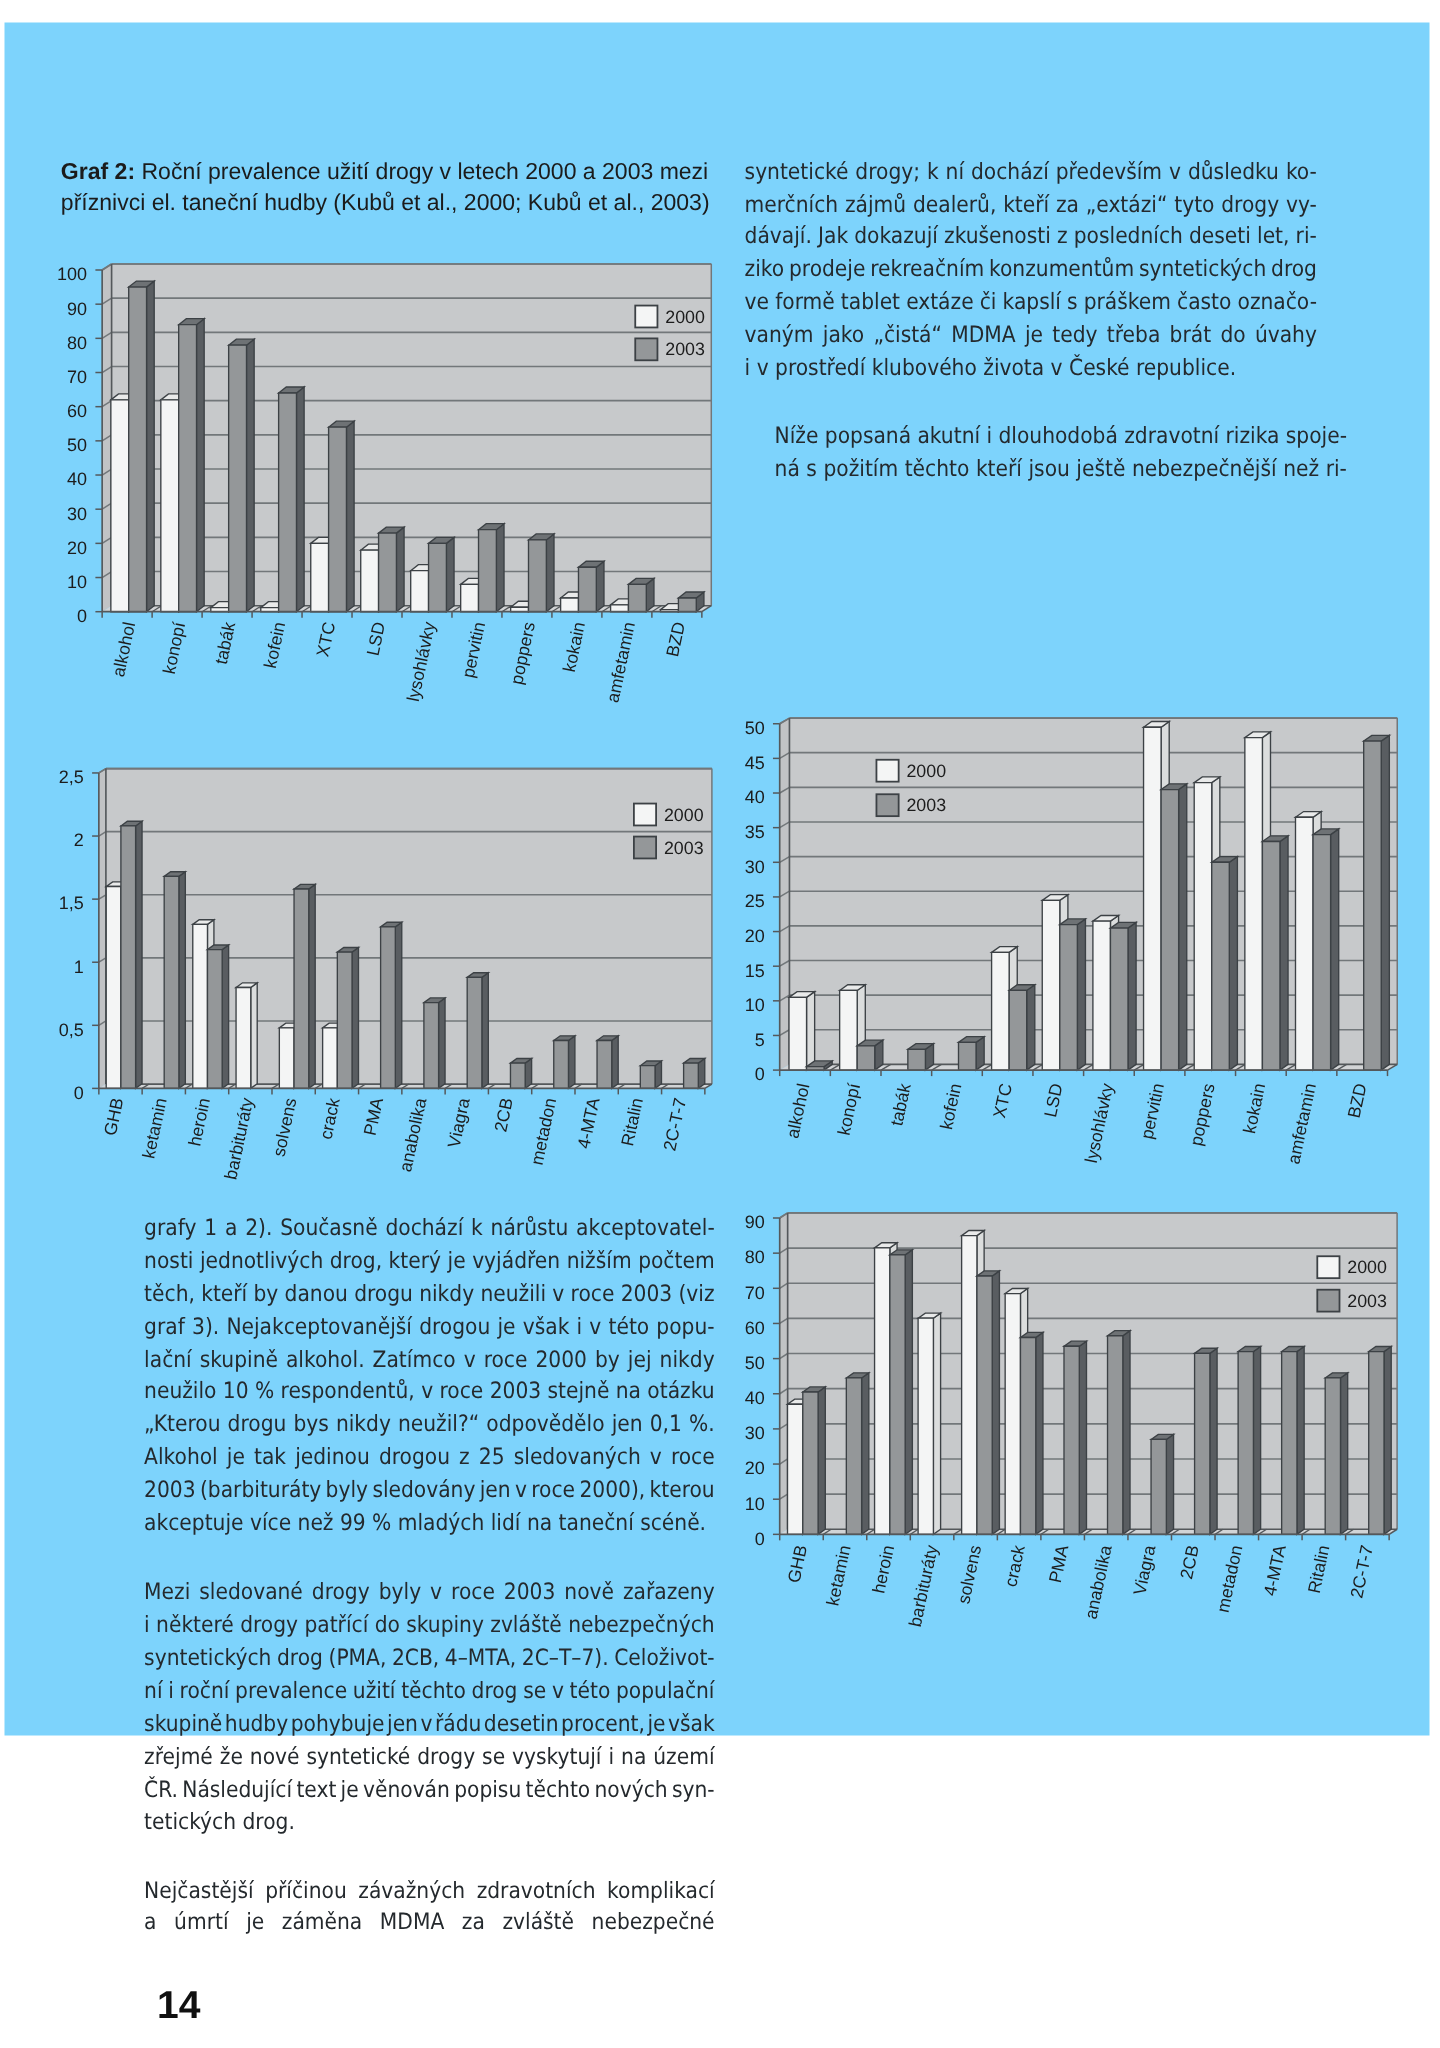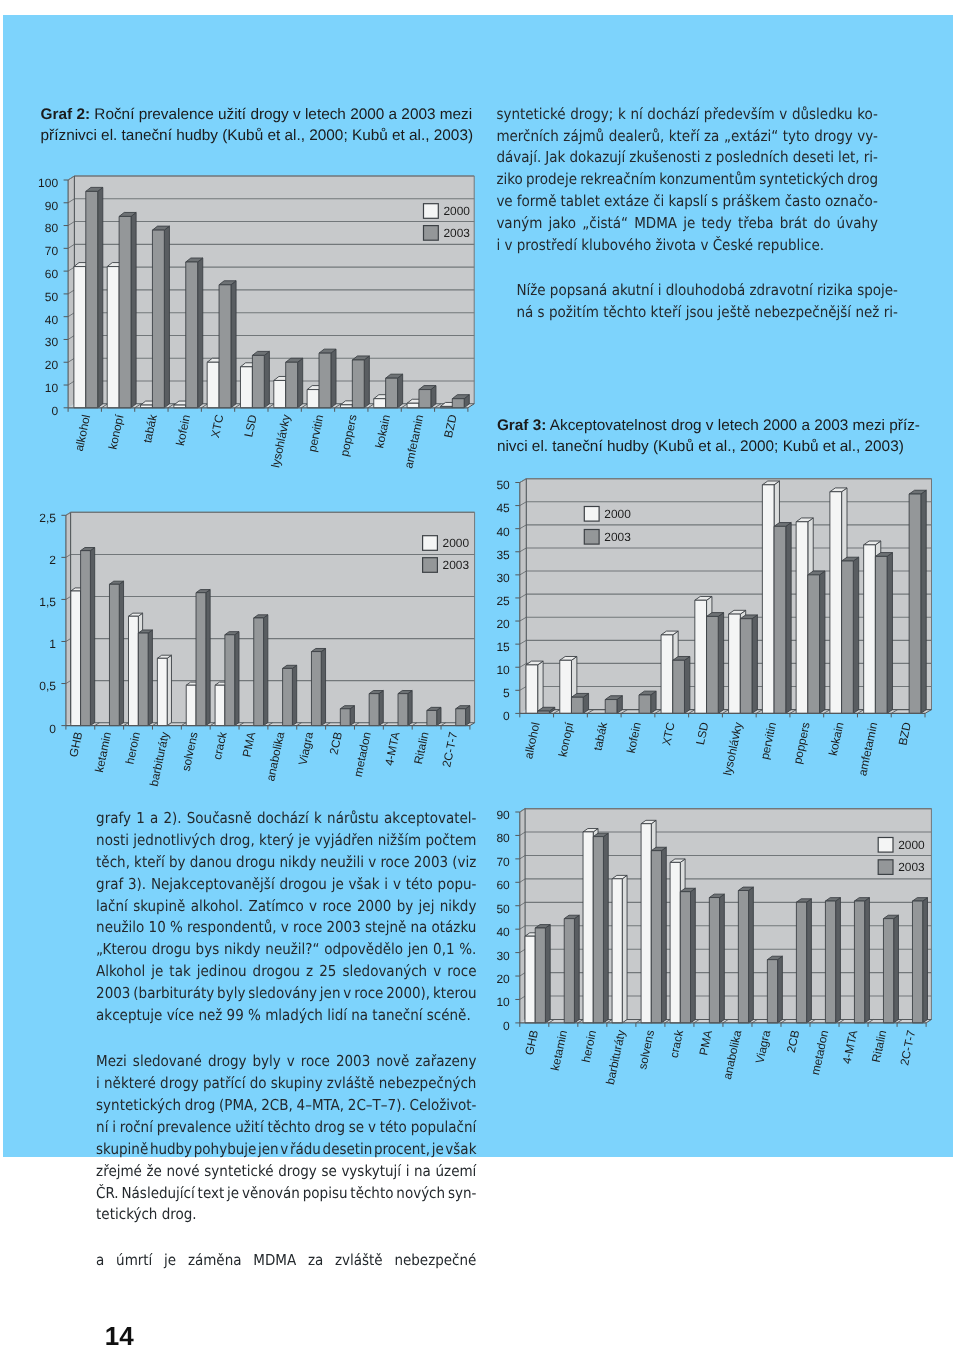--- a/index.html
+++ b/index.html
@@ -23,24 +23,20 @@
 .legend-label{font-family:"Liberation Sans",sans-serif;font-size:11.9px;fill:#1c1c1c;}
 </style>
 </head>
 <body>
 
 <div id="page">
 <div class="abs chart-title" style="left:37.2px;top:90.5px;width:448px;">
  <span class="tl"><b>Graf 2:</b><span> Roční prevalence užití drogy v letech 2000 a 2003 mezi</span></span>
  <span class="tl">příznivci el. taneční hudby (Kubů et al., 2000; Kubů et al., 2003)</span>
 </div>
-<div class="abs chart-title" style="left:493.5px;top:401.5px;width:430px;">
- <span class="tl"><b>Graf 3:</b><span> Akceptovatelnost drog v letech 2000 a 2003 mezi příz-</span></span>
- <span class="tl">nivci el. taneční hudby (Kubů et al., 2000; Kubů et al., 2003)</span>
-</div>
 <div class="abs para" style="left:493.0px;top:89.7px;width:381.6px;">
       <div class="ln just"><span>syntetické</span><span>drogy;</span><span>k</span><span>ní</span><span>dochází</span><span>především</span><span>v</span><span>důsledku</span><span>ko-</span></div>
       <div class="ln just"><span>merčních</span><span>zájmů</span><span>dealerů,</span><span>kteří</span><span>za</span><span>„extázi“</span><span>tyto</span><span>drogy</span><span>vy-</span></div>
       <div class="ln just"><span>dávají.</span><span>Jak</span><span>dokazují</span><span>zkušenosti</span><span>z</span><span>posledních</span><span>deseti</span><span>let,</span><span>ri-</span></div>
       <div class="ln just"><span>ziko</span><span>prodeje</span><span>rekreačním</span><span>konzumentům</span><span>syntetických</span><span>drog</span></div>
       <div class="ln just"><span>ve</span><span>formě</span><span>tablet</span><span>extáze</span><span>či</span><span>kapslí</span><span>s</span><span>práškem</span><span>často</span><span>označo-</span></div>
       <div class="ln just"><span>vaným</span><span>jako</span><span>„čistá“</span><span>MDMA</span><span>je</span><span>tedy</span><span>třeba</span><span>brát</span><span>do</span><span>úvahy</span></div>
       <div class="ln">i v prostředí klubového života v České republice.</div>
     </div>
 <div class="abs para" style="left:493.0px;top:265.8px;width:381.6px;margin-left:20px;">
@@ -63,20 +59,21 @@
       <div class="ln just"><span>Mezi</span><span>sledované</span><span>drogy</span><span>byly</span><span>v</span><span>roce</span><span>2003</span><span>nově</span><span>zařazeny</span></div>
       <div class="ln just"><span>i</span><span>některé</span><span>drogy</span><span>patřící</span><span>do</span><span>skupiny</span><span>zvláště</span><span>nebezpečných</span></div>
       <div class="ln just"><span>syntetických</span><span>drog</span><span>(PMA,</span><span>2CB,</span><span>4–MTA,</span><span>2C–T–7).</span><span>Celoživot-</span></div>
       <div class="ln just"><span>ní</span><span>i</span><span>roční</span><span>prevalence</span><span>užití</span><span>těchto</span><span>drog</span><span>se</span><span>v</span><span>této</span><span>populační</span></div>
       <div class="ln just"><span>skupině</span><span>hudby</span><span>pohybuje</span><span>jen</span><span>v</span><span>řádu</span><span>desetin</span><span>procent,</span><span>je</span><span>však</span></div>
       <div class="ln just"><span>zřejmé</span><span>že</span><span>nové</span><span>syntetické</span><span>drogy</span><span>se</span><span>vyskytují</span><span>i</span><span>na</span><span>území</span></div>
       <div class="ln just"><span>ČR.</span><span>Následující</span><span>text</span><span>je</span><span>věnován</span><span>popisu</span><span>těchto</span><span>nových</span><span>syn-</span></div>
       <div class="ln">tetických drog.</div>
     </div>
 <div class="abs para" style="left:92.7px;top:1235.6px;width:380.4px;">
+      <div class="ln just"><span>Nejčastější</span><span>příčinou</span><span>závažných</span><span>zdravotních</span><span>komplikací</span></div>
       <div class="ln just"><span>a</span><span>úmrtí</span><span>je</span><span>záměna</span><span>MDMA</span><span>za</span><span>zvláště</span><span>nebezpečné</span></div>
     </div>
 <div class="abs" id="c-graf2" style="left:0;top:0;">
       <svg width="948" height="1360" viewBox="0 0 948 1360">
         <g>
           <path d="M71.39999999999999 161 H471.20000000000005 V388.8 H71.39999999999999 Z" fill="#c7c9cb"></path>
           <path d="M65.1 165 L71.39999999999999 161 L71.39999999999999 388.8 L65.1 392.8 Z" fill="#c1c3c5"></path>
           <path d="M65.1 392.8 L71.39999999999999 388.8 L471.20000000000005 388.8 L464.90000000000003 392.8 Z" fill="#d2d4d6"></path>
           <line x1="71.39999999999999" y1="366.02" x2="471.20000000000005" y2="366.02" stroke="#72777a" stroke-width="1.1"></line>
           <line x1="65.1" y1="370.02" x2="71.39999999999999" y2="366.02" stroke="#72777a" stroke-width="1"></line>

